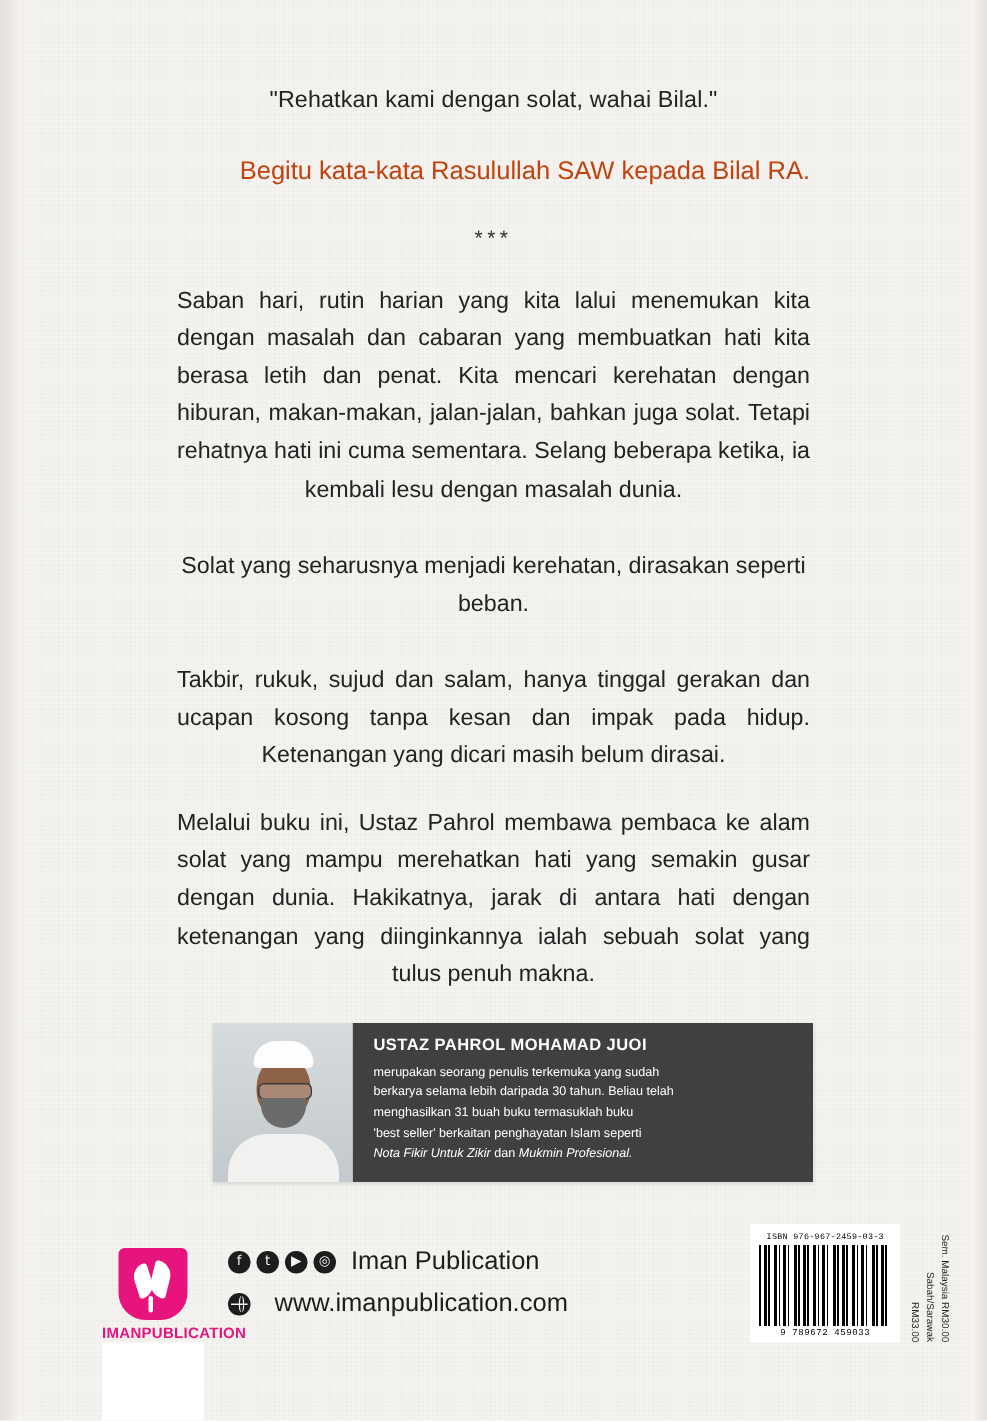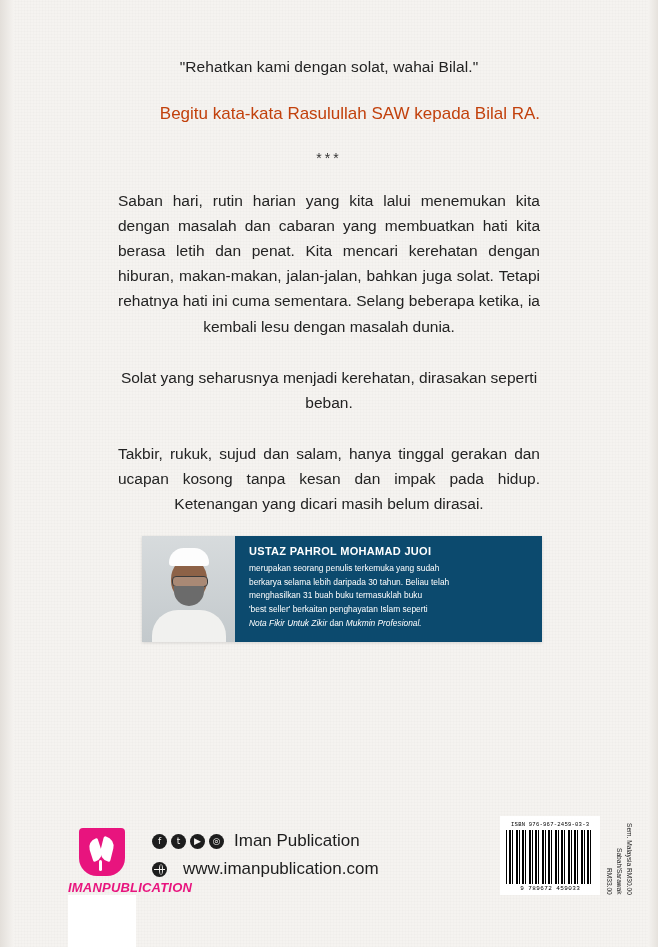--- a/index.html
+++ b/index.html
@@ -147,21 +147,21 @@
     position: absolute;
     left: 50%;
     bottom: 0;
     width: 74px; height: 32px;
     margin-left: -37px;
     background: #f1f1ef;
     border-radius: 26px 26px 0 0;
   }
   .author-text {
     flex: 1 1 auto;
-    background: #0c4a6e;
+    background: #404040;
     color: #ffffff;
     padding: 9px 12px 8px 14px;
     box-sizing: border-box;
   }
   .author-name {
     font-size: 11px;
     font-weight: bold;
     letter-spacing: 0.3px;
     margin-bottom: 5px;
   }
@@ -209,25 +209,24 @@
     transform: rotate(14deg);
   }
   .logo-badge .stem {
     position: absolute;
     left: 20px; bottom: 5px;
     width: 3px; height: 11px;
     background: #ffffff;
     border-radius: 2px;
   }
   .logo-text {
-    font-size: 13px;
+    font-size: 10px;
     font-weight: bold;
     color: #e8147e;
     letter-spacing: 0.2px;
-    font-style: italic;
   }
 
   .social-block {
     position: absolute;
     left: 152px;
     bottom: 60px;
   }
   .social-row {
     display: flex;
     align-items: center;
@@ -347,20 +346,21 @@
     <div class="subquote">Begitu kata-kata Rasulullah SAW kepada Bilal RA.</div>
 
     <div class="stars">***</div>
 
     <p class="para">Saban hari, rutin harian yang kita lalui menemukan kita dengan masalah dan cabaran yang membuatkan hati kita berasa letih dan penat. Kita mencari kerehatan dengan hiburan, makan-makan, jalan-jalan, bahkan juga solat. Tetapi rehatnya hati ini cuma sementara. Selang beberapa ketika, ia kembali lesu dengan masalah dunia.</p>
 
     <p class="para center-block">Solat yang seharusnya menjadi kerehatan, dirasakan seperti beban.</p>
 
     <p class="para">Takbir, rukuk, sujud dan salam, hanya tinggal gerakan dan ucapan kosong tanpa kesan dan impak pada hidup. Ketenangan yang dicari masih belum dirasai.</p>
 
+    <p class="para">Melalui buku ini, Ustaz Pahrol membawa pembaca ke alam solat yang mampu merehatkan hati yang semakin gusar dengan dunia. Hakikatnya, jarak di antara hati dengan ketenangan yang diinginkannya ialah sebuah solat yang tulus penuh makna.</p>
 
     <div class="author-strip">
       <div class="author-photo">
         <div class="bg"></div>
         <div class="body"></div>
         <div class="head"></div>
         <div class="cap"></div>
         <div class="glasses"></div>
         <div class="beard"></div>
       </div>

